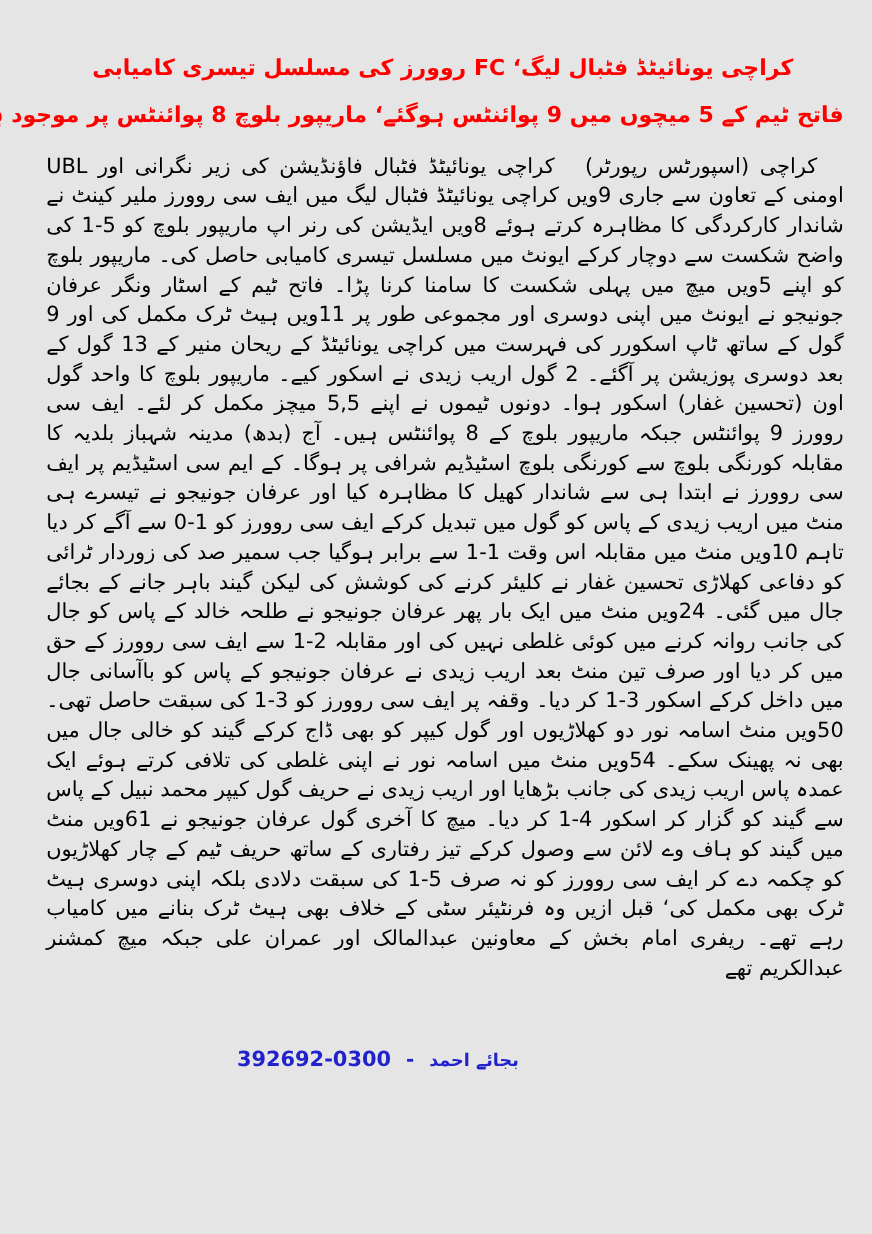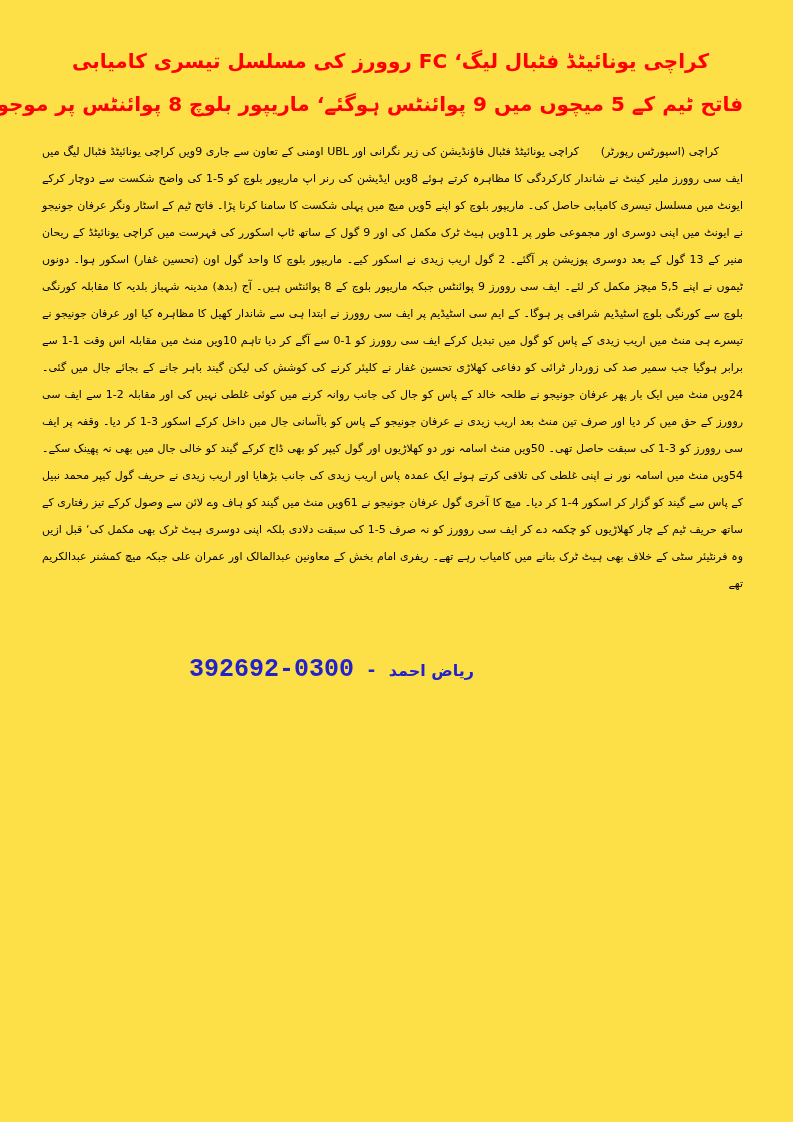--- a/index.html
+++ b/index.html
@@ -7,41 +7,41 @@
     padding: 0;
     background: #ffffff;
     width: 793px;
     height: 1122px;
     overflow: hidden;
   }
   .page {
     width: 793px;
     height: 1122px;
     box-sizing: border-box;
-    background: #fde047;
-    padding: 40px 50px 0 38px;
+    background: #e5e5e5;
+    padding: 40px 26px 0 38px;
     font-family: "DejaVu Sans", sans-serif;
   }
   .headlines {
     direction: rtl;
     text-align: center;
     color: #ff0000;
   }
   .headlines .hl {
     font-size: 20px;
     font-weight: bold;
     margin: 0;
     line-height: 43px;
     white-space: nowrap;
   }
   .body-text {
     direction: rtl;
     text-align: justify;
     color: #000000;
-    font-size: 11px;
+    font-size: 19px;
     line-height: 27px;
     margin: 12px 0 0 4px;
     text-indent: 24px;
   }
   .dateline {
     margin-left: 18px; 
   }
   .byline {
     direction: rtl;
     text-align: center;
@@ -49,39 +49,38 @@
     font-weight: bold;
     margin-top: 58px;
     padding-right: 118px; 
     font-size: 16px;
   }
   .byline .sep {
     margin: 0 8px;
     font-size: 18px;
   }
   .byline .phone {
-    font-size: 25px;
+    font-size: 19px;
     letter-spacing: 0.5px;
-    font-family: Liberation Mono, monospace;
   }
 </style>
 </head>
 <body>
 
 <div class="page">
 
   <header class="headlines">
     <div class="hl">کراچی یونائیٹڈ فٹبال لیگ‘ FC روورز کی مسلسل تیسری کامیابی</div>
     <div class="hl">فاتح ٹیم کے 5 میچوں میں 9 پوائنٹس ہوگئے‘ ماریپور بلوچ 8 پوائنٹس پر موجود ہے</div>
   </header>
 
   <p class="body-text">
     <span class="dateline">کراچی (اسپورٹس رپورٹر)</span>
     <span>کراچی یونائیٹڈ فٹبال فاؤنڈیشن کی زیر نگرانی اور UBL اومنی کے تعاون سے جاری 9ویں کراچی یونائیٹڈ فٹبال لیگ میں ایف سی روورز ملیر کینٹ نے شاندار کارکردگی کا مظاہرہ کرتے ہوئے 8ویں ایڈیشن کی رنر اپ ماریپور بلوچ کو 5-1 کی واضح شکست سے دوچار کرکے ایونٹ میں مسلسل تیسری کامیابی حاصل کی۔ ماریپور بلوچ کو اپنے 5ویں میچ میں پہلی شکست کا سامنا کرنا پڑا۔ فاتح ٹیم کے اسٹار ونگر عرفان جونیجو نے ایونٹ میں اپنی دوسری اور مجموعی طور پر 11ویں ہیٹ ٹرک مکمل کی اور 9 گول کے ساتھ ٹاپ اسکورر کی فہرست میں کراچی یونائیٹڈ کے ریحان منیر کے 13 گول کے بعد دوسری پوزیشن پر آگئے۔ 2 گول اریب زیدی نے اسکور کیے۔ ماریپور بلوچ کا واحد گول اون (تحسین غفار) اسکور ہوا۔ دونوں ٹیموں نے اپنے 5,5 میچز مکمل کر لئے۔ ایف سی روورز 9 پوائنٹس جبکہ ماریپور بلوچ کے 8 پوائنٹس ہیں۔ آج (بدھ) مدینہ شہباز بلدیہ کا مقابلہ کورنگی بلوچ سے کورنگی بلوچ اسٹیڈیم شرافی پر ہوگا۔ کے ایم سی اسٹیڈیم پر ایف سی روورز نے ابتدا ہی سے شاندار کھیل کا مظاہرہ کیا اور عرفان جونیجو نے تیسرے ہی منٹ میں اریب زیدی کے پاس کو گول میں تبدیل کرکے ایف سی روورز کو 1-0 سے آگے کر دیا تاہم 10ویں منٹ میں مقابلہ اس وقت 1-1 سے برابر ہوگیا جب سمیر صد کی زوردار ٹرائی کو دفاعی کھلاڑی تحسین غفار نے کلیئر کرنے کی کوشش کی لیکن گیند باہر جانے کے بجائے جال میں گئی۔ 24ویں منٹ میں ایک بار پھر عرفان جونیجو نے طلحہ خالد کے پاس کو جال کی جانب روانہ کرنے میں کوئی غلطی نہیں کی اور مقابلہ 2-1 سے ایف سی روورز کے حق میں کر دیا اور صرف تین منٹ بعد اریب زیدی نے عرفان جونیجو کے پاس کو باآسانی جال میں داخل کرکے اسکور 3-1 کر دیا۔ وقفہ پر ایف سی روورز کو 3-1 کی سبقت حاصل تھی۔ 50ویں منٹ اسامہ نور دو کھلاڑیوں اور گول کیپر کو بھی ڈاج کرکے گیند کو خالی جال میں بھی نہ پھینک سکے۔ 54ویں منٹ میں اسامہ نور نے اپنی غلطی کی تلافی کرتے ہوئے ایک عمدہ پاس اریب زیدی کی جانب بڑھایا اور اریب زیدی نے حریف گول کیپر محمد نبیل کے پاس سے گیند کو گزار کر اسکور 4-1 کر دیا۔ میچ کا آخری گول عرفان جونیجو نے 61ویں منٹ میں گیند کو ہاف وے لائن سے وصول کرکے تیز رفتاری کے ساتھ حریف ٹیم کے چار کھلاڑیوں کو چکمہ دے کر ایف سی روورز کو نہ صرف 5-1 کی سبقت دلادی بلکہ اپنی دوسری ہیٹ ٹرک بھی مکمل کی‘ قبل ازیں وہ فرنٹیئر سٹی کے خلاف بھی ہیٹ ٹرک بنانے میں کامیاب رہے تھے۔ ریفری امام بخش کے معاونین عبدالمالک اور عمران علی جبکہ میچ کمشنر عبدالکریم تھے</span>
   </p>
 
   <footer class="byline">
-    <span>ریاض احمد</span>
+    <span>بجائے احمد</span>
     <span class="sep">-</span>
     <span class="phone">0300-392692</span>
   </footer>
 
 </div>
 
 </body></html>

